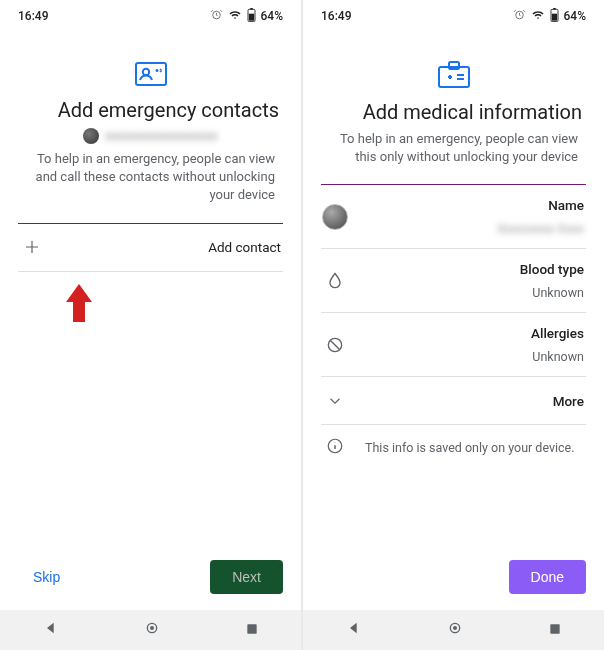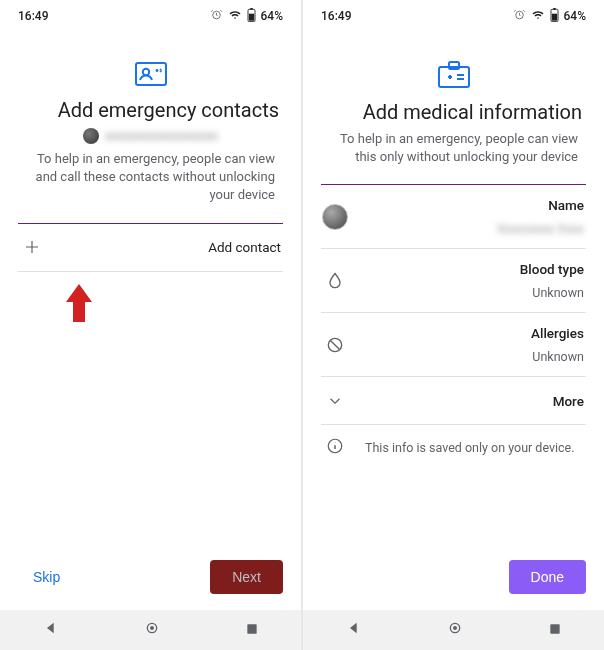--- a/index.html
+++ b/index.html
@@ -135,21 +135,21 @@
     .btn-text {
       color: #1a73e8;
       font-size: 14px;
       font-weight: 500;
       background: none;
       border: none;
       cursor: pointer;
       padding: 8px 4px;
     }
     .btn-flat {
-      background: #7f1d1d;
+      background: #14532d;
       color: #bdbdbd;
       border: none;
       border-radius: 4px;
       font-size: 14px;
       padding: 9px 22px;
       font-weight: 500;
       cursor: default;
     }
     .btn-primary {
       background: #8b5cf6;

